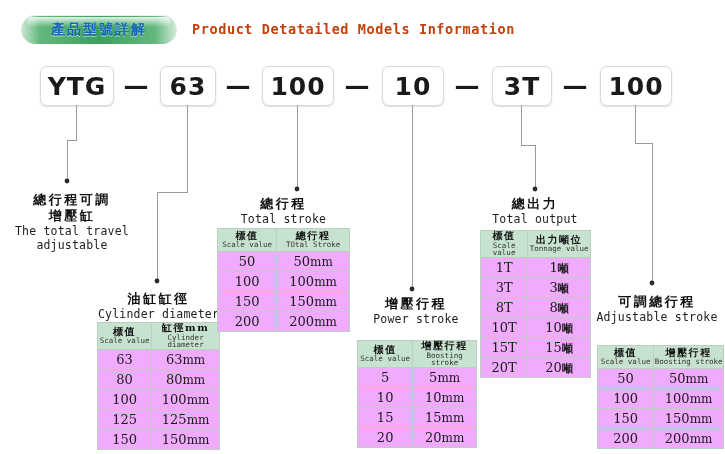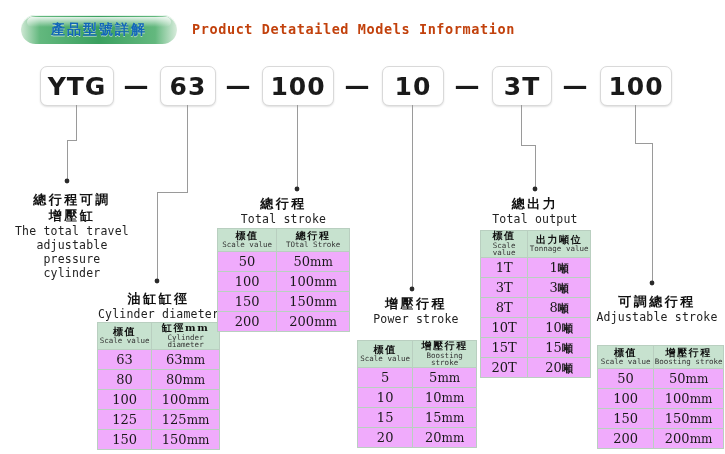--- a/index.html
+++ b/index.html
@@ -138,21 +138,20 @@
       <circle cx="523" cy="189" r="2.4"></circle>
       <circle cx="640" cy="283" r="2.4"></circle>
     </g>
   </svg>
 
   <div class="lbl" style="left:0px;top:192px;width:120px;">
     <div class="cn">總行程可調</div>
     <div class="cn">增壓缸</div>
     <div class="en">The total travel</div>
     <div class="en">adjustable</div>
-    <div class="en">pressure cylinder</div>
   </div>
 
   <div class="lbl" style="left:85px;top:291px;width:123px;">
     <div class="cn">油缸缸徑</div>
     <div class="en">Cylinder diameter</div>
   </div>
 
   <table class="tbl" style="left:85px;top:322px;width:123px;">
     <thead>
       <tr>

